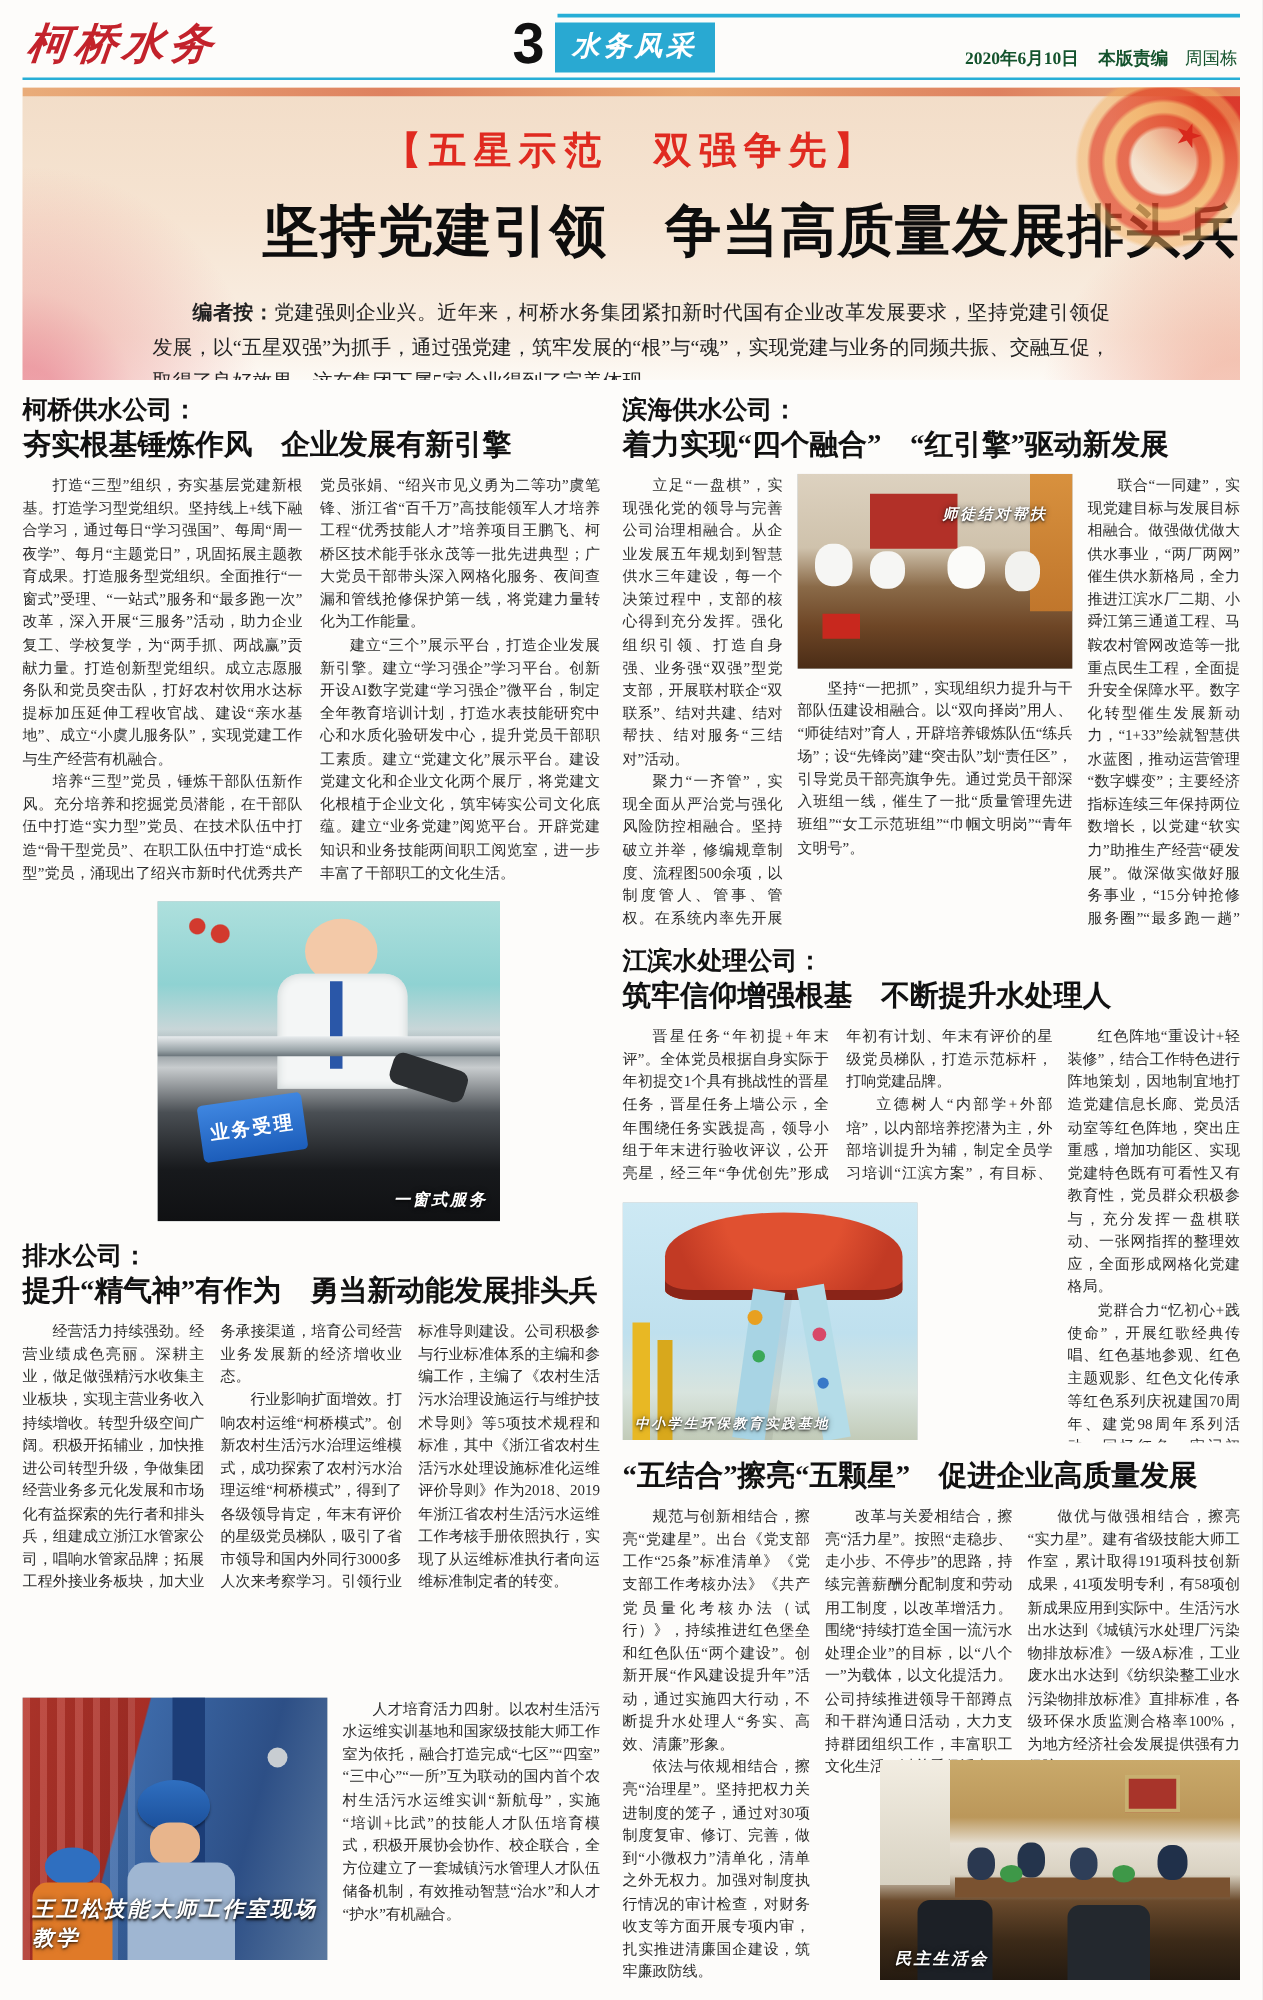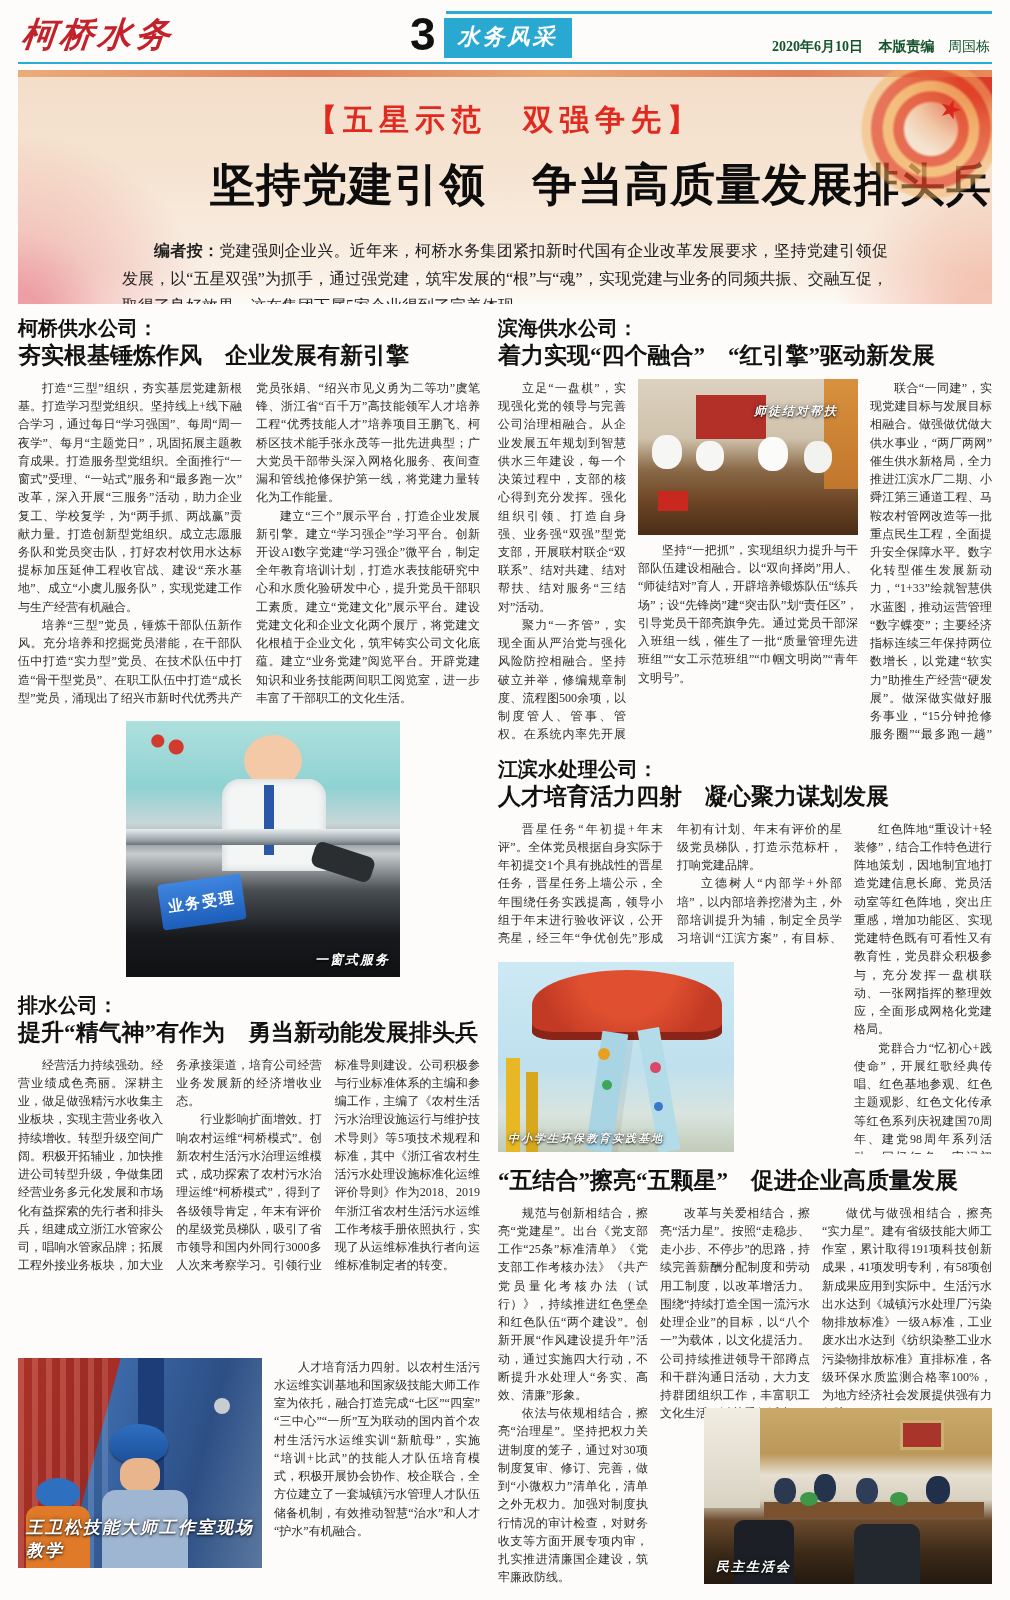--- a/index.html
+++ b/index.html
@@ -192,21 +192,21 @@
           </div>
           <div class="txt clip" style="flex:1;">
             <p>联合“一同建”，实现党建目标与发展目标相融合。做强做优做大供水事业，“两厂两网”催生供水新格局，全力推进江滨水厂二期、小舜江第三通道工程、马鞍农村管网改造等一批重点民生工程，全面提升安全保障水平。数字化转型催生发展新动力，“1+33”绘就智慧供水蓝图，推动运营管理“数字蝶变”；主要经济指标连续三年保持两位数增长，以党建“软实力”助推生产经营“硬发展”。做深做实做好服务事业，“15分钟抢修服务圈”“最多跑一趟”改革、“一窗式”服务、“四个一”管家式服务和“阿丁”青年服务队，把工作做到用户“家门口”“心坎上”，让企业、群众更有获得感。</p>
           </div>
         </div>
       </div>
 
       <div style="margin-top:12px;">
         <div class="art-head">
           <div class="org">江滨水处理公司：</div>
-          <div class="title">人才培育活力四射　凝心聚力谋划发展</div>
+          <div class="title">筑牢信仰增强根基　不断提升水处理人</div>
         </div>
         <div class="row" style="margin-top:8px; height:334px; overflow:hidden;">
           <div style="width:344px;">
             <div class="txt cols2 clip" style="height:136px;">
               <p>晋星任务“年初提+年末评”。全体党员根据自身实际于年初提交1个具有挑战性的晋星任务，晋星任务上墙公示，全年围绕任务实践提高，领导小组于年末进行验收评议，公开亮星，经三年“争优创先”形成年初有计划、年末有评价的星级党员梯队，打造示范标杆，打响党建品牌。</p>
               <p>立德树人“内部学+外部培”，以内部培养挖潜为主，外部培训提升为辅，制定全员学习培训“江滨方案”，有目标、有步骤、分层次地构建多样化人才梯队。依托党建基地等平台开展集中学习、技能培训、师徒帮带、外出考察等活动。2019年度开展内部学习46批1078人次，外部培训27期675人次，提升学历5人，晋升职称6人。</p>
             </div>
             <div class="ph" style="width:236px; height:190px; margin-top:6px;padding-left:34px;">
               <div style="inset:0; background:linear-gradient(180deg,#cde9f4 0%,#bfe0ee 55%,#d8e4de 80%,#c2cbb8 100%);"></div>
               <div style="left:34px; top:8px; width:190px; height:70px; border-radius:50% 50% 12% 12%; background:radial-gradient(circle at 50% 0%, #e05030 0 40%, #c23a24 75%); box-shadow:inset 0 -8px 0 #8a2418;"></div>

